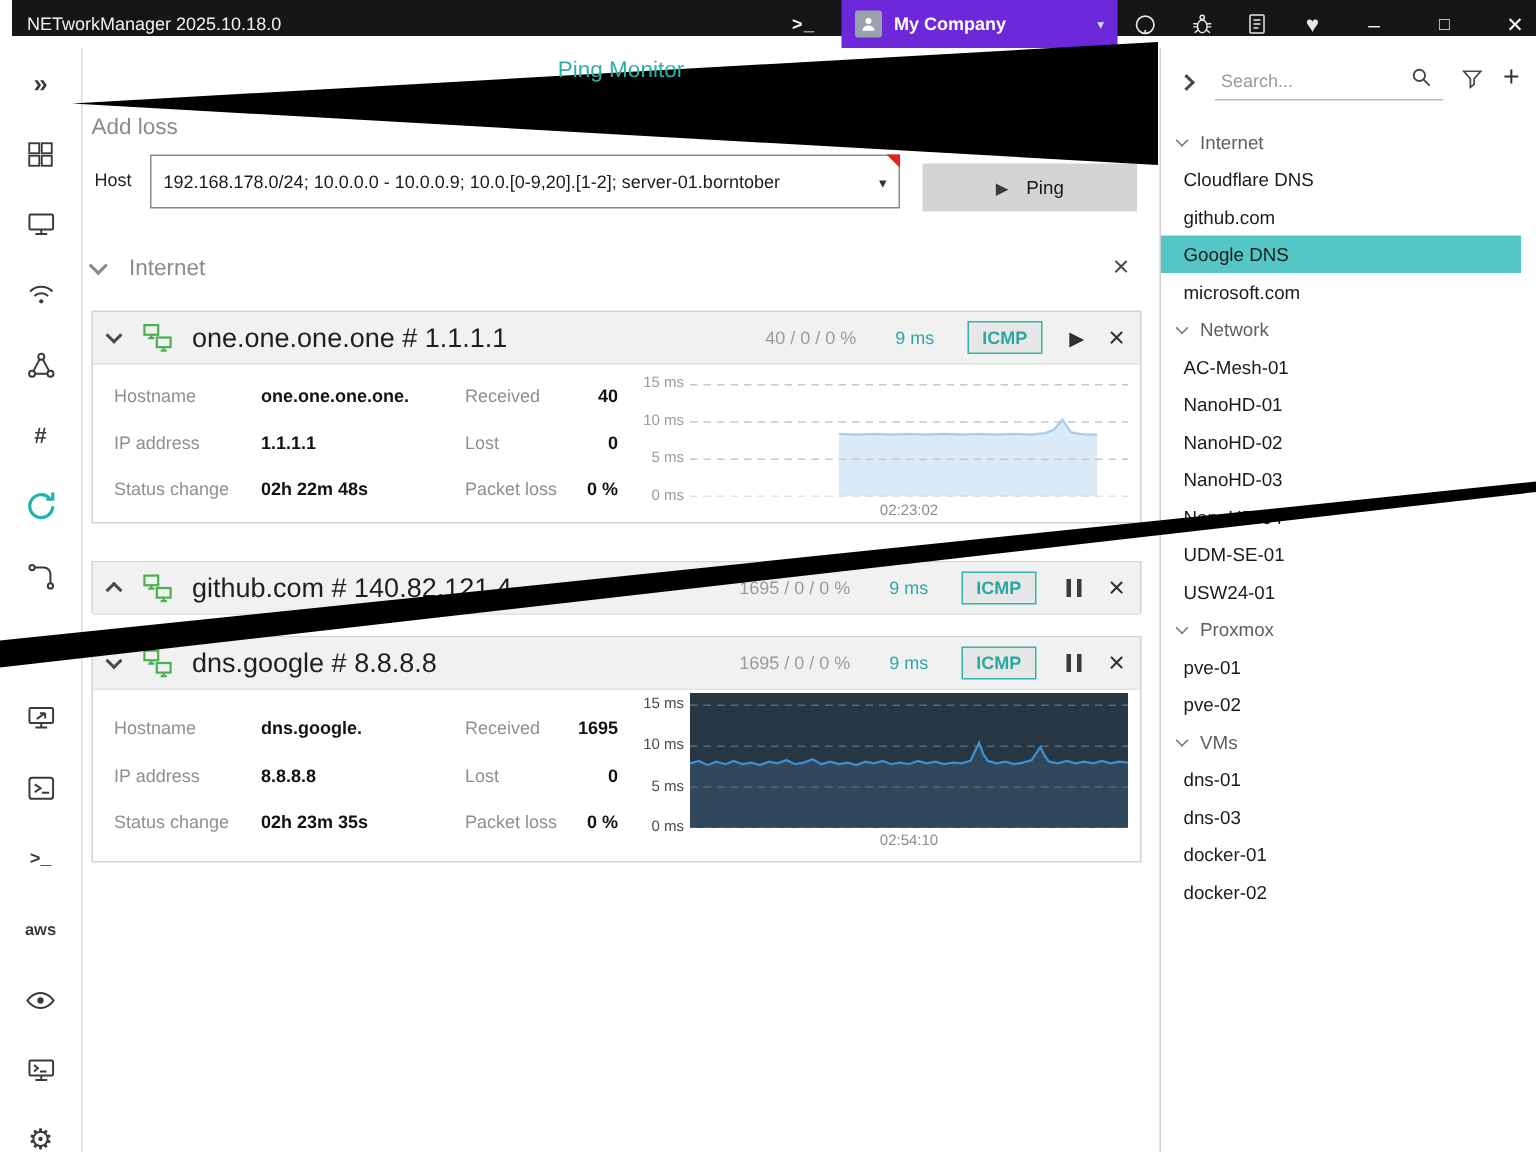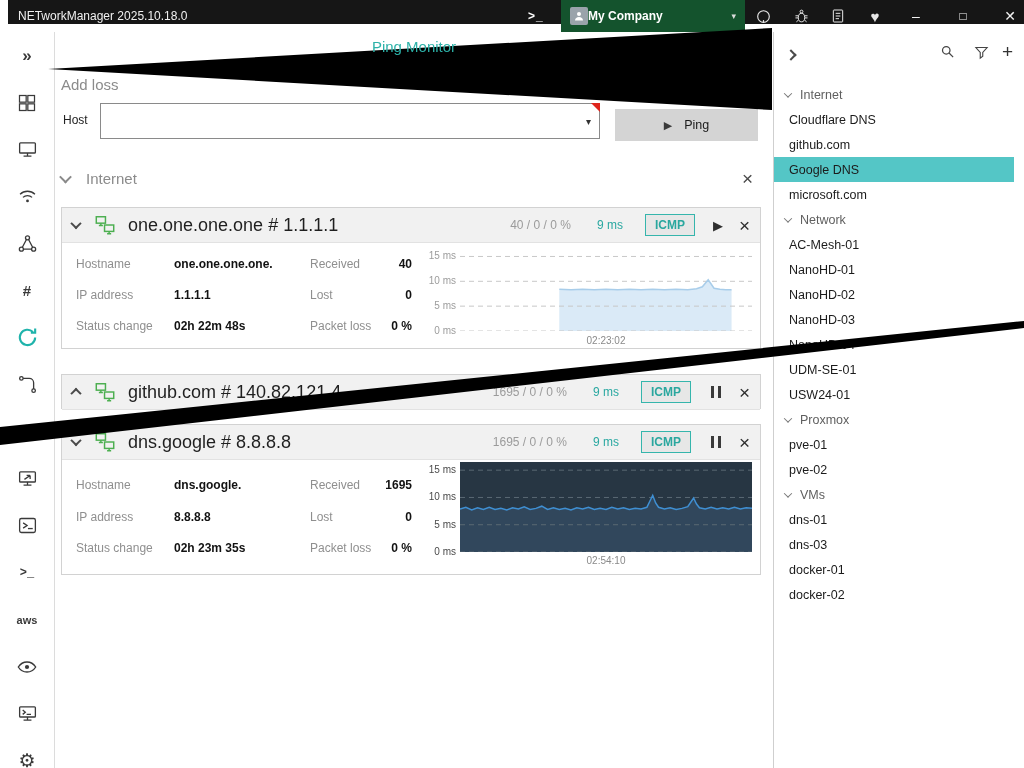--- a/index.html
+++ b/index.html
@@ -3,21 +3,21 @@
 <meta charset="utf-8">
 <style>
   *{box-sizing:border-box;margin:0;padding:0}
   html,body{width:1024px;height:768px;overflow:hidden}
   body{font-family:"Liberation Sans",sans-serif;background:#fff;position:relative;font-size:12px;color:#1a1a1a}
 
   
   .titlebar{position:absolute;left:8px;top:0;width:1024px;height:24px;background:#161616;color:#ededed;z-index:10}
   .tb-title{position:absolute;left:10px;top:0;line-height:32px;font-size:12px;color:#f0f0f0}
   .tb-console{position:absolute;left:520px;top:0;line-height:32px;font-size:12px;font-weight:bold;color:#fff;letter-spacing:1px}
-  .tb-company{position:absolute;left:553px;top:0;width:184px;height:32px;background:#14532d;display:flex;align-items:center;padding:0 9px;cursor:default}
+  .tb-company{position:absolute;left:553px;top:0;width:184px;height:32px;background:#6d28d9;display:flex;align-items:center;gap:8px;padding:0 9px;cursor:default}
   .person-badge{width:18px;height:18px;background:#9aa3ab;border-radius:2px;display:flex;align-items:center;justify-content:center;flex:none}
   .tb-company-label{font-size:12px;font-weight:bold;color:#fff;flex:1}
   .tb-caret{font-size:9px;color:#dcdcdc}
   .tb-icon{position:absolute;top:0;width:34px;height:32px;display:flex;align-items:center;justify-content:center;color:#e8e8e8}
   .tb-heart{font-size:15px}
   .wbtn{position:absolute;top:0;width:40px;height:32px;display:flex;align-items:center;justify-content:center;color:#f2f2f2}
   .wbtn.min{font-size:14px}.wbtn.max{font-size:12px}.wbtn.cls{font-size:14px}
 
   
   .sidebar{position:absolute;left:0;top:32px;width:55px;height:736px;background:#fff;border-right:1px solid #dcdcdc;display:flex;flex-direction:column;align-items:center;z-index:5}
@@ -252,20 +252,21 @@
       </span>
     </div>
   </div>
 
 <div class="main">
   <div class="pm-title">Ping Monitor</div>
   <div class="addhost">Add loss</div>
   <div class="host-label">Host</div>
 
   <div class="combobox">
+    <span class="combo-text">192.168.178.0/24; 10.0.0.0 - 10.0.0.9; 10.0.[0-9,20].[1-2]; server-01.borntober</span>
     <span class="combo-caret">▾</span>
     <span class="red-corner"></span>
   </div>
 
   <button class="ping-btn">
     <span class="ping-play">▶</span>
     <span>Ping</span>
   </button>
 
   <div class="group-row">
@@ -396,20 +397,21 @@
             <polyline points="0,46.90909090909091 5.84,45.27272727272727 11.68,48 17.52,45.81818181818182 23.36,47.45454545454545 29.200000000000003,45.27272727272727 35.04,47.45454545454545 40.88,46.36363636363636 46.72,48 52.559999999999995,45.81818181818182 58.400000000000006,46.90909090909091 64.24,44.72727272727273 70.08,47.45454545454545 75.92,46.36363636363636 81.76,44.18181818181818 87.6,47.45454545454545 93.44,45.81818181818182 99.28,47.45454545454545 105.11999999999999,46.36363636363636 110.96000000000001,48 116.80000000000001,45.81818181818182 122.64,46.90909090909091 128.48,45.27272727272727 134.32,47.45454545454545 140.16,46.36363636363636 146,47.45454545454545 151.84,45.27272727272727 157.68,46.90909090909091 163.52,45.81818181818182 169.35999999999999,47.45454545454545 175.2,46.36363636363636 181.04,46.90909090909091 186.88,45.27272727272727 192.72,33.272727272727266 195.64000000000001,40.909090909090914 198.56,45.27272727272727 204.39999999999998,46.90909090909091 210.23999999999998,45.81818181818182 216.07999999999998,47.45454545454545 221.92000000000002,46.36363636363636 227.76000000000002,44.72727272727273 233.60000000000002,36 236.52,42 239.44,45.81818181818182 245.28,46.90909090909091 251.12,45.27272727272727 256.96,46.90909090909091 262.8,45.81818181818182 268.64,46.90909090909091 274.47999999999996,45.27272727272727 280.32,46.90909090909091 286.15999999999997,45.81818181818182 292,46.36363636363636" fill="none" stroke="#3f8fd2" stroke-width="1.5"></polyline>
           </svg>
         </div>
       <div class="chart-time" style="top:95px">02:54:10</div>
     </div>
   </div>
 </div>
 
 <div class="rightpanel">
   <span class="chev right rp-chev"></span>
+  <input class="rp-search" placeholder="Search..." style="">
   <span class="rp-mag">
     <svg width="15" height="15" viewBox="0 0 24 24" fill="none" stroke="#444" stroke-width="2">
         <circle cx="10" cy="10" r="6"></circle>
         <path d="M14.5 14.5L21 21"></path>
       </svg>
   </span>
   <span class="rp-filter">
     <svg width="15" height="15" viewBox="0 0 24 24" fill="none" stroke="#444" stroke-width="1.8">
         <path d="M3 4h18l-7 8v6l-4 3v-9z"></path>
       </svg>

